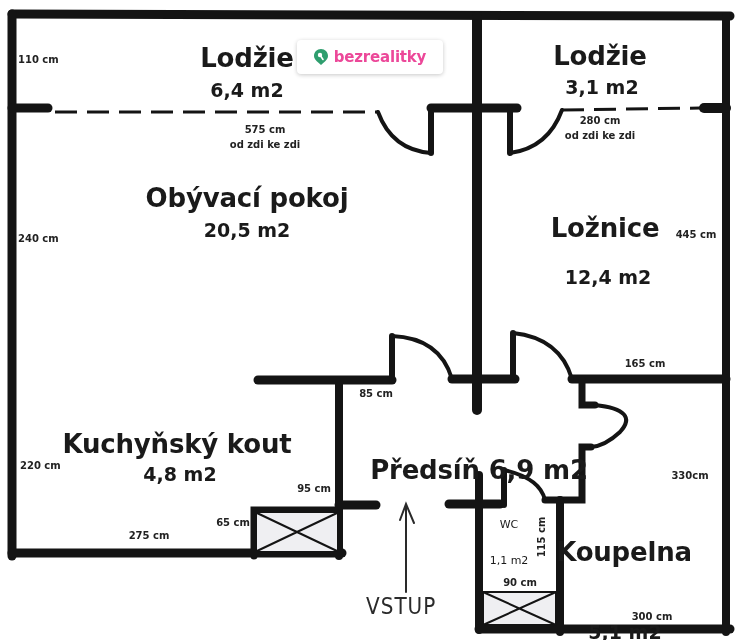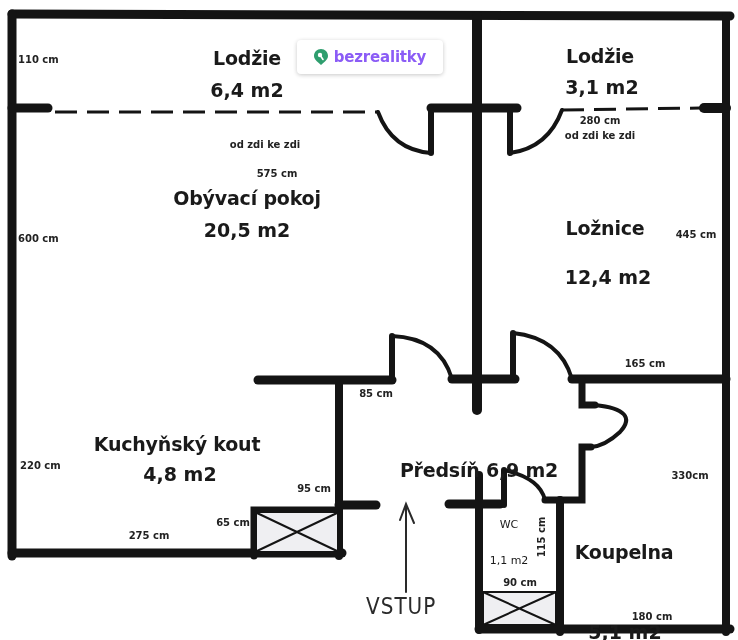--- a/index.html
+++ b/index.html
@@ -1,32 +1,32 @@
 <!DOCTYPE html>
 <html><head>
   <meta charset="utf-8">
   <style>
     html, body { margin: 0; padding: 0; background: #ffffff; }
     body { width: 738px; height: 640px; position: relative; overflow: hidden; font-family: "DejaVu Sans", sans-serif; color: #1a1a1a; }
     #plan { position: absolute; left: 0; top: 0; width: 738px; height: 640px; }
     .lbl { position: absolute; white-space: nowrap; text-align: center; transform: translateX(-50%); }
-    .room-name { font-size: 19px; font-weight: 600; line-height: 24px; letter-spacing: -0.2px; }
+    .room-name { font-size: 26px; font-weight: 600; line-height: 24px; letter-spacing: -0.2px; }
     .room-area { font-size: 19px; font-weight: 600; line-height: 24px; }
     .dim { font-size: 10px; font-weight: 700; line-height: 12px; color: #222; }
     .dim-left { transform: none; text-align: left; }
     .small { font-size: 11px; font-weight: 500; line-height: 14px; }
     .vert { transform: translateX(-50%) rotate(-90deg); transform-origin: center center; }
     .logo {
       position: absolute; left: 297px; top: 40px; width: 146px; height: 34px;
       background: #ffffff; border-radius: 4px;
       box-shadow: 0 1px 4px rgba(0,0,0,0.22);
       display: flex; align-items: center; justify-content: center; gap: 6px;
     }
     .logo-mark { width: 14px; height: 16px; display: inline-block; }
-    .logo-text { font-size: 15px; font-weight: 700; color: #8b5cf6; font-family: "DejaVu Sans", sans-serif; letter-spacing: -0.2px; }
+    .logo-text { font-size: 15px; font-weight: 700; color: #ec4899; font-family: "DejaVu Sans", sans-serif; letter-spacing: -0.2px; }
     .vstup { position: absolute; left: 366px; top: 594px; font-family: "DejaVu Sans", sans-serif; font-size: 20px; color: #2a2a2a; letter-spacing: 1px; transform: scaleY(1.15); }
   </style>
 </head>
 <body>
 
 <svg id="plan" viewBox="0 0 738 640" xmlns="http://www.w3.org/2000/svg">
   <g stroke="#141414" stroke-linecap="round" fill="none">
 
     <path d="M12 14 L730 16" stroke-width="9"></path>
 
@@ -106,28 +106,28 @@
   <span class="logo-text">bezrealitky</span>
 </div>
 
 <div class="lbl room-name" style="left:247px; top:46px;">Lodžie</div>
 <div class="lbl room-area" style="left:247px; top:78px;">6,4 m2</div>
 
 <div class="lbl room-name" style="left:600px; top:44px;">Lodžie</div>
 <div class="lbl room-area" style="left:602px; top:75px;">3,1 m2</div>
 
 <div class="lbl dim dim-left" style="left:18px; top:54px;">110 cm</div>
-<div class="lbl dim" style="left:277px; top:124px;margin-top:44px;">575 cm</div>
+<div class="lbl dim" style="left:265px; top:124px;">575 cm</div>
 <div class="lbl dim" style="left:265px; top:139px;">od zdi ke zdi</div>
 <div class="lbl dim" style="left:600px; top:115px;">280 cm</div>
 <div class="lbl dim" style="left:600px; top:130px;">od zdi ke zdi</div>
 
 <div class="lbl room-name" style="left:247px; top:186px;">Obývací pokoj</div>
 <div class="lbl room-area" style="left:247px; top:218px;">20,5 m2</div>
-<div class="lbl dim dim-left" style="left:18px; top:233px;">600 cm</div>
+<div class="lbl dim dim-left" style="left:18px; top:233px;">240 cm</div>
 
 <div class="lbl room-name" style="left:605px; top:216px;">Ložnice</div>
 <div class="lbl room-area" style="left:608px; top:265px;">12,4 m2</div>
 <div class="lbl dim" style="left:696px; top:229px;">445 cm</div>
 <div class="lbl dim" style="left:645px; top:358px;text-align:center;">165 cm</div>
 
 <div class="lbl room-name" style="left:177px; top:432px;">Kuchyňský kout</div>
 <div class="lbl room-area" style="left:180px; top:462px;">4,8 m2</div>
 <div class="lbl dim dim-left" style="left:20px; top:460px;">220 cm</div>
 <div class="lbl dim" style="left:149px; top:530px;">275 cm</div>
@@ -138,15 +138,15 @@
 <div class="lbl dim" style="left:376px; top:388px;">85 cm</div>
 
 <div class="lbl small" style="left:509px; top:518px;">WC</div>
 <div class="lbl small" style="left:509px; top:554px;">1,1 m2</div>
 <div class="lbl dim vert" style="left:542px; top:531px;">115 cm</div>
 <div class="lbl dim" style="left:520px; top:577px;">90 cm</div>
 
 <div class="lbl room-name" style="left:624px; top:540px;">Koupelna</div>
 <div class="lbl room-area" style="left:625px; top:572px;margin-top:48px;">5,1 m2</div>
 <div class="lbl dim" style="left:690px; top:470px;">330cm</div>
-<div class="lbl dim" style="left:652px; top:611px;">180 cm</div>
+<div class="lbl dim" style="left:652px; top:611px;">300 cm</div>
 
 <div class="vstup">VSTUP</div>
 
 </body></html>

